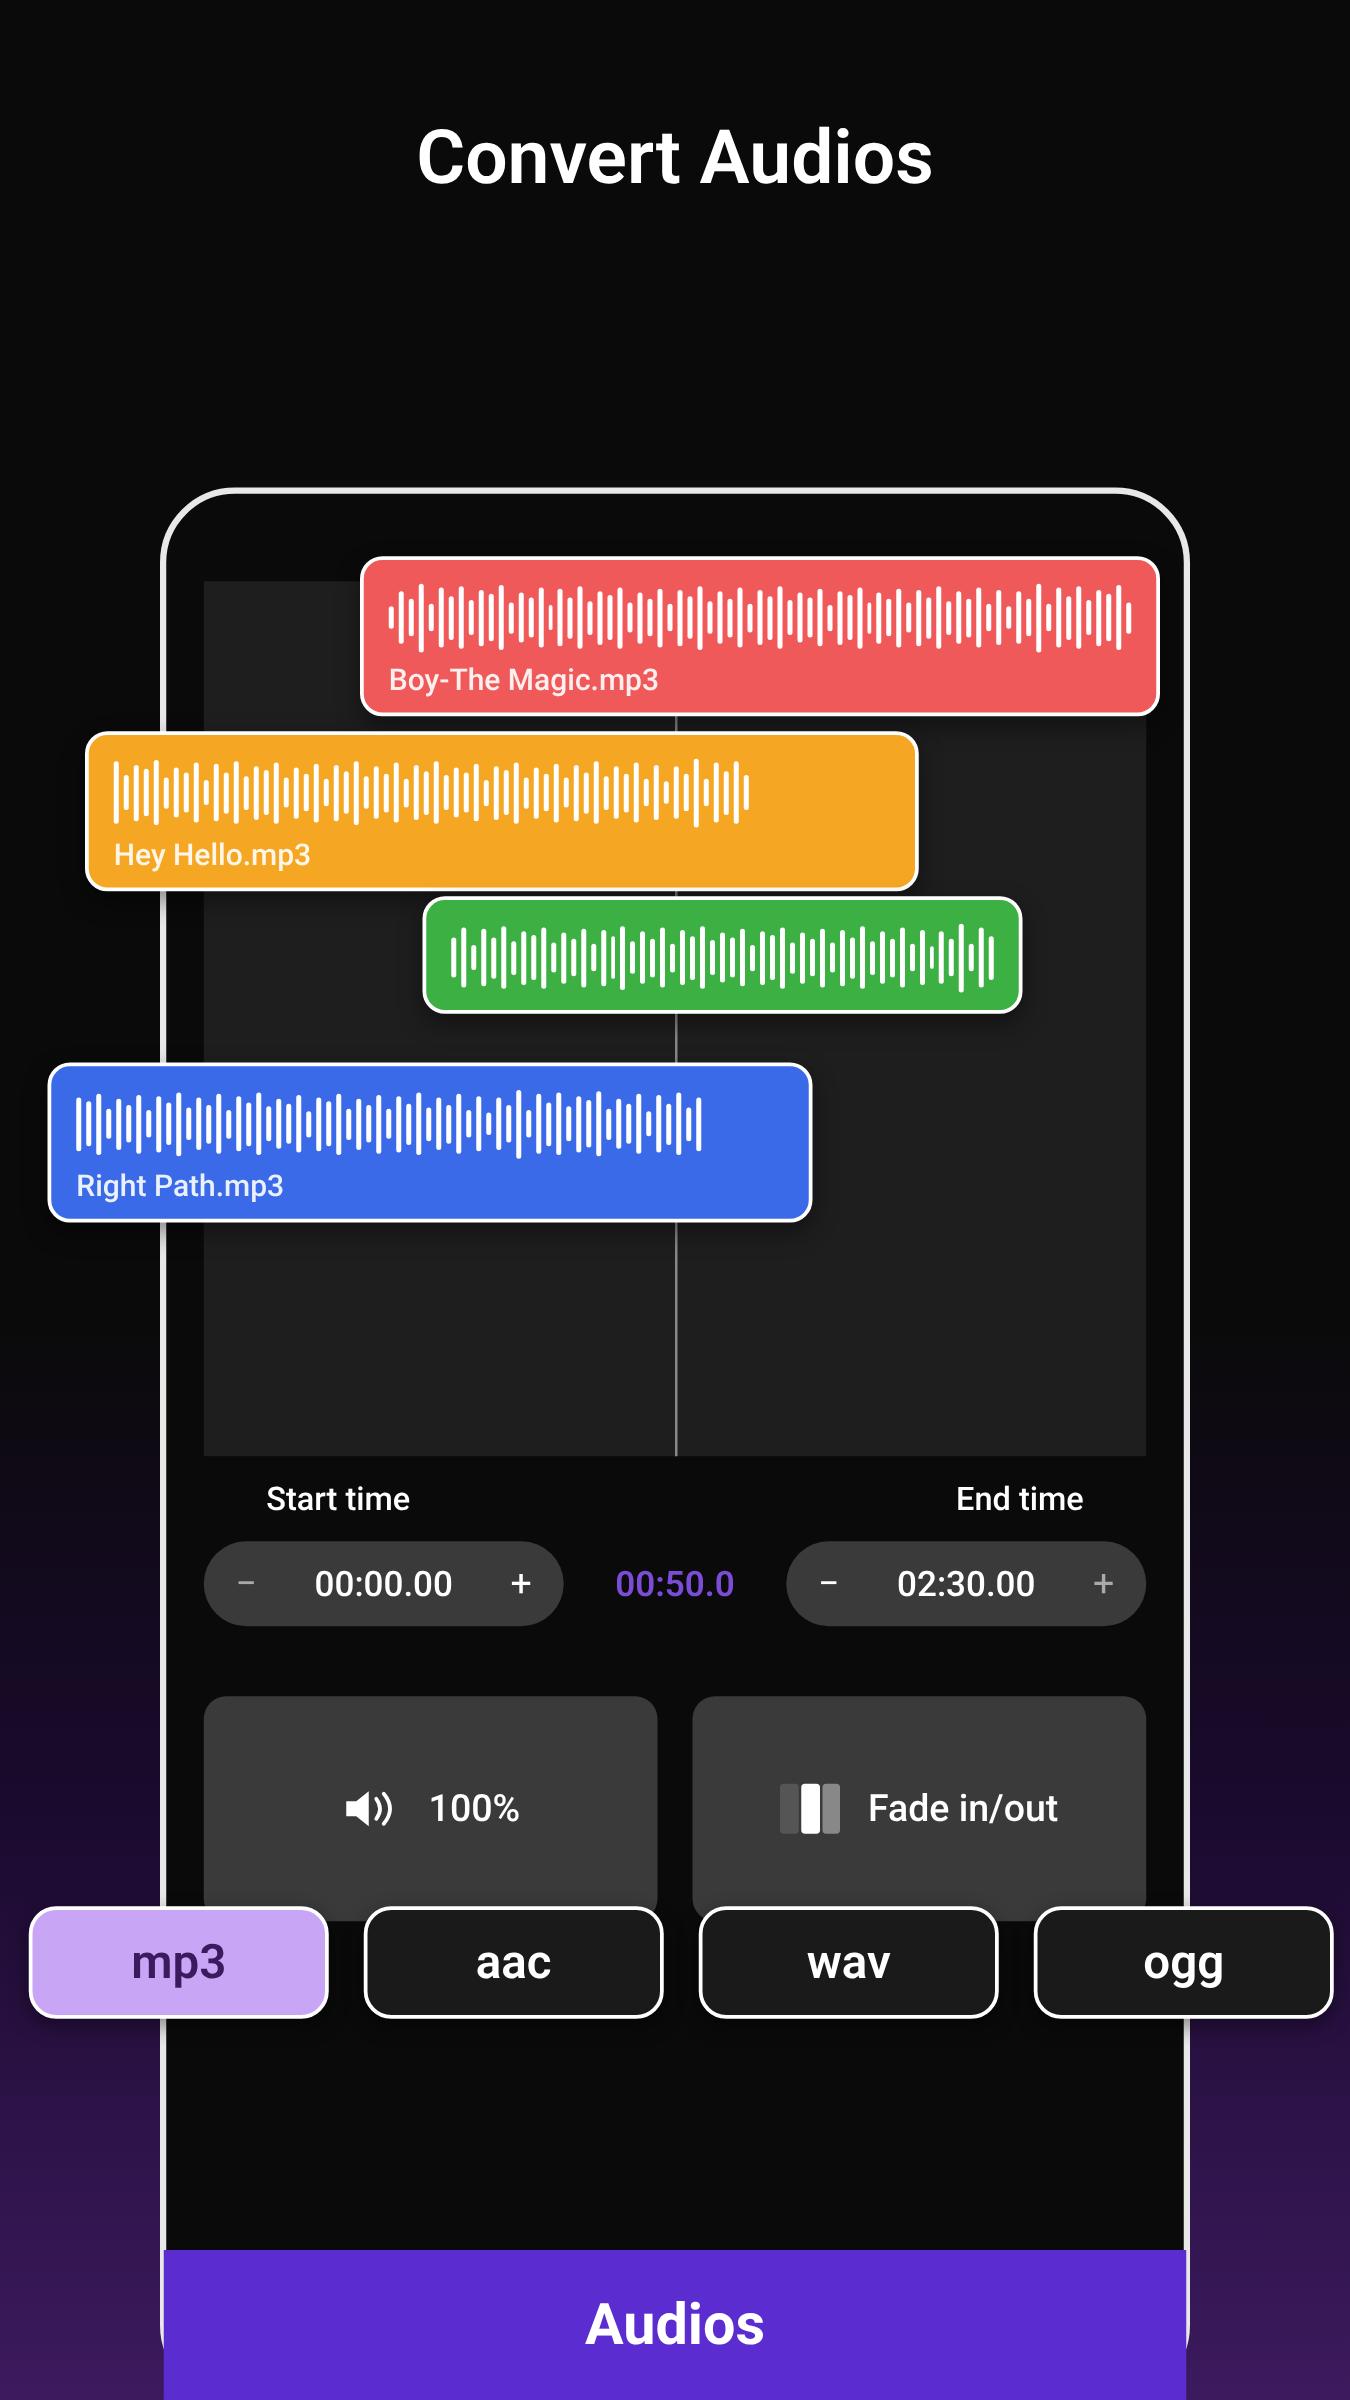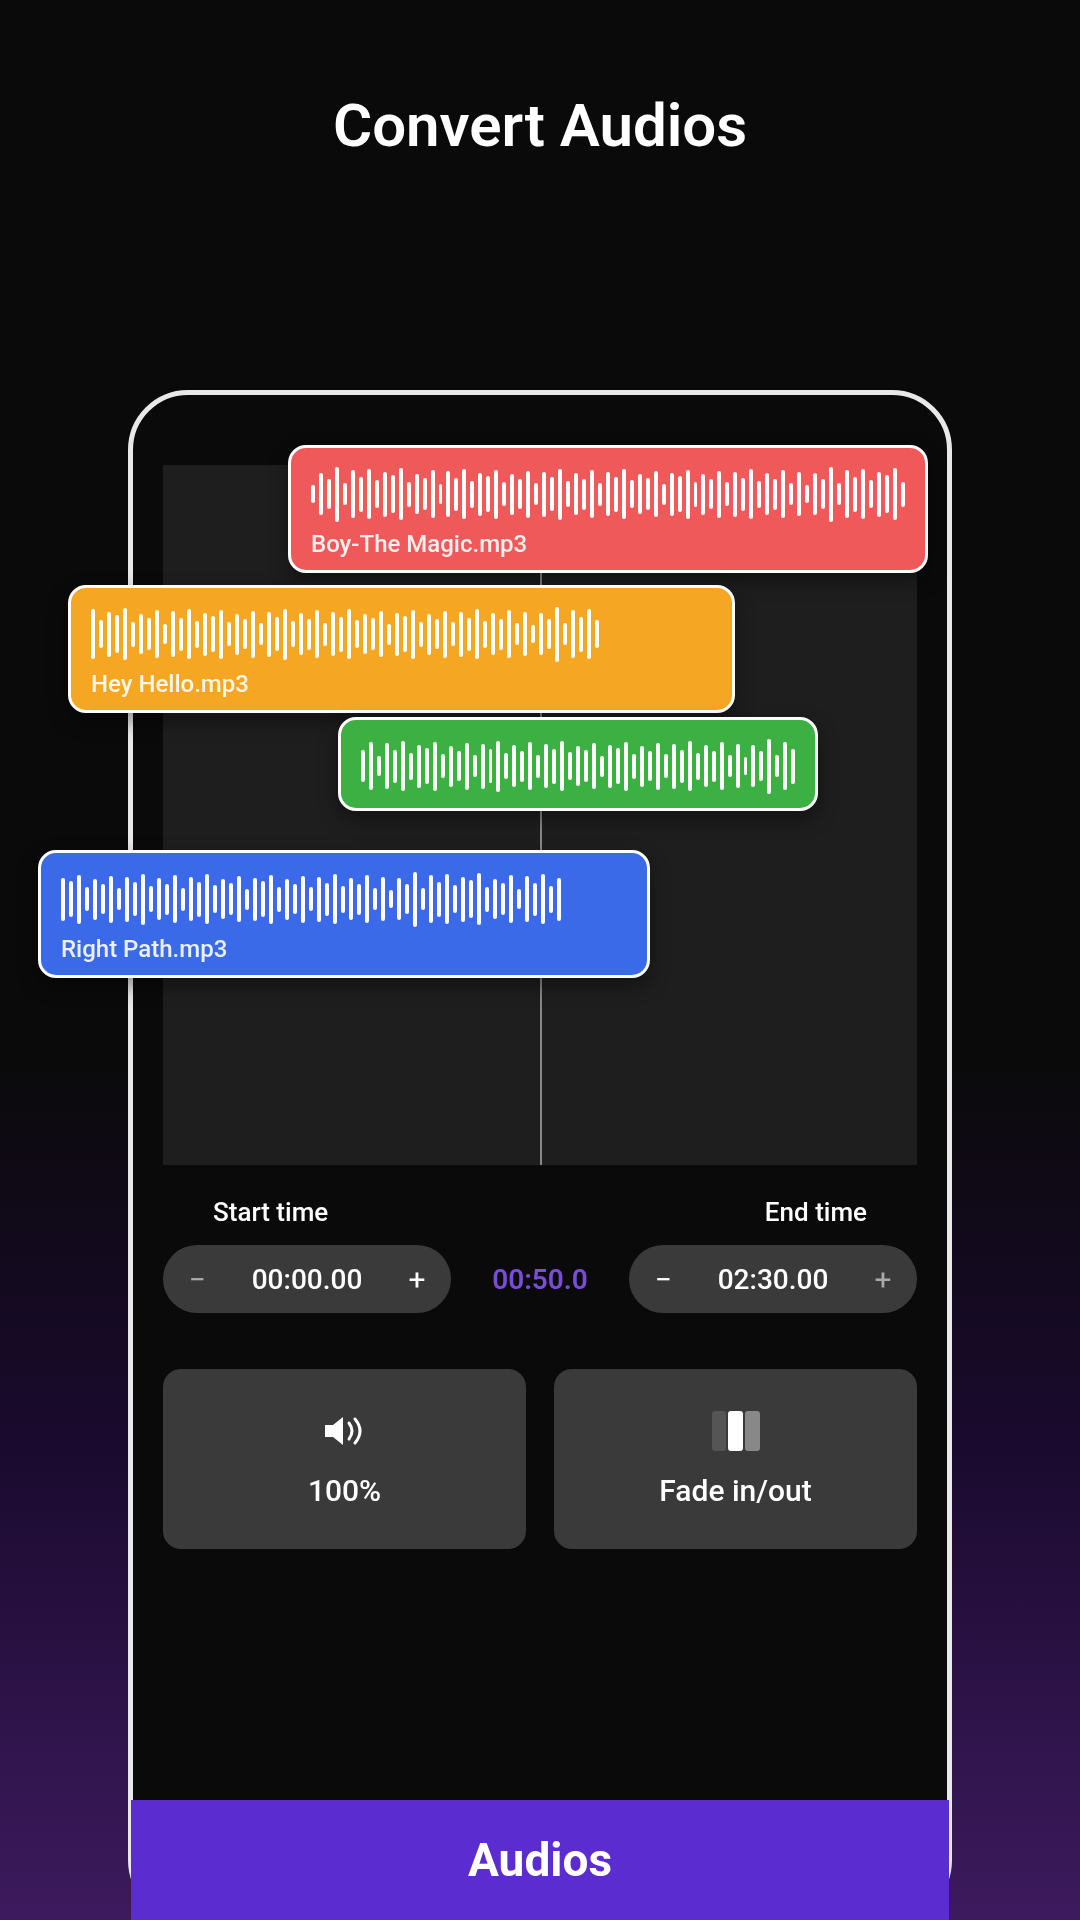--- a/index.html
+++ b/index.html
@@ -96,21 +96,20 @@
 }
 
 .time-labels {
   display: flex;
   justify-content: space-between;
   margin: 0 50px 18px 50px;
 }
 .time-labels span {
   font-size: 26px;
   font-weight: 500;
-  margin-top: 12px;
 }
 
 .time-row {
   display: flex;
   align-items: center;
   gap: 24px;
 }
 .time-pill {
   flex: 1;
   display: flex;
@@ -150,21 +149,20 @@
   display: flex;
   gap: 28px;
   margin-top: 56px;
 }
 .feature-card {
   flex: 1;
   background: #3a3a3a;
   border-radius: 18px;
   height: 180px;
   display: flex;
-  flex-direction: column;
   align-items: center;
   justify-content: center;
   gap: 22px;
 }
 .feature-label {
   font-size: 30px;
   font-weight: 500;
 }
 
 .format-row {
@@ -550,18 +548,24 @@
         <div class="fade-icon">
           <span style="background:#555"></span>
           <span style="background:#fff"></span>
           <span style="background:#888"></span>
         </div>
         <div class="feature-label">Fade in/out</div>
       </div>
     </div>
   </div>
 
+  <div class="format-row">
+    <div class="format-pill active">mp3</div>
+    <div class="format-pill">aac</div>
+    <div class="format-pill">wav</div>
+    <div class="format-pill">ogg</div>
+  </div>
 
   <div class="convert-bar">
     <span>Audios</span>
   </div>
 
 </div>
 
 </body></html>

